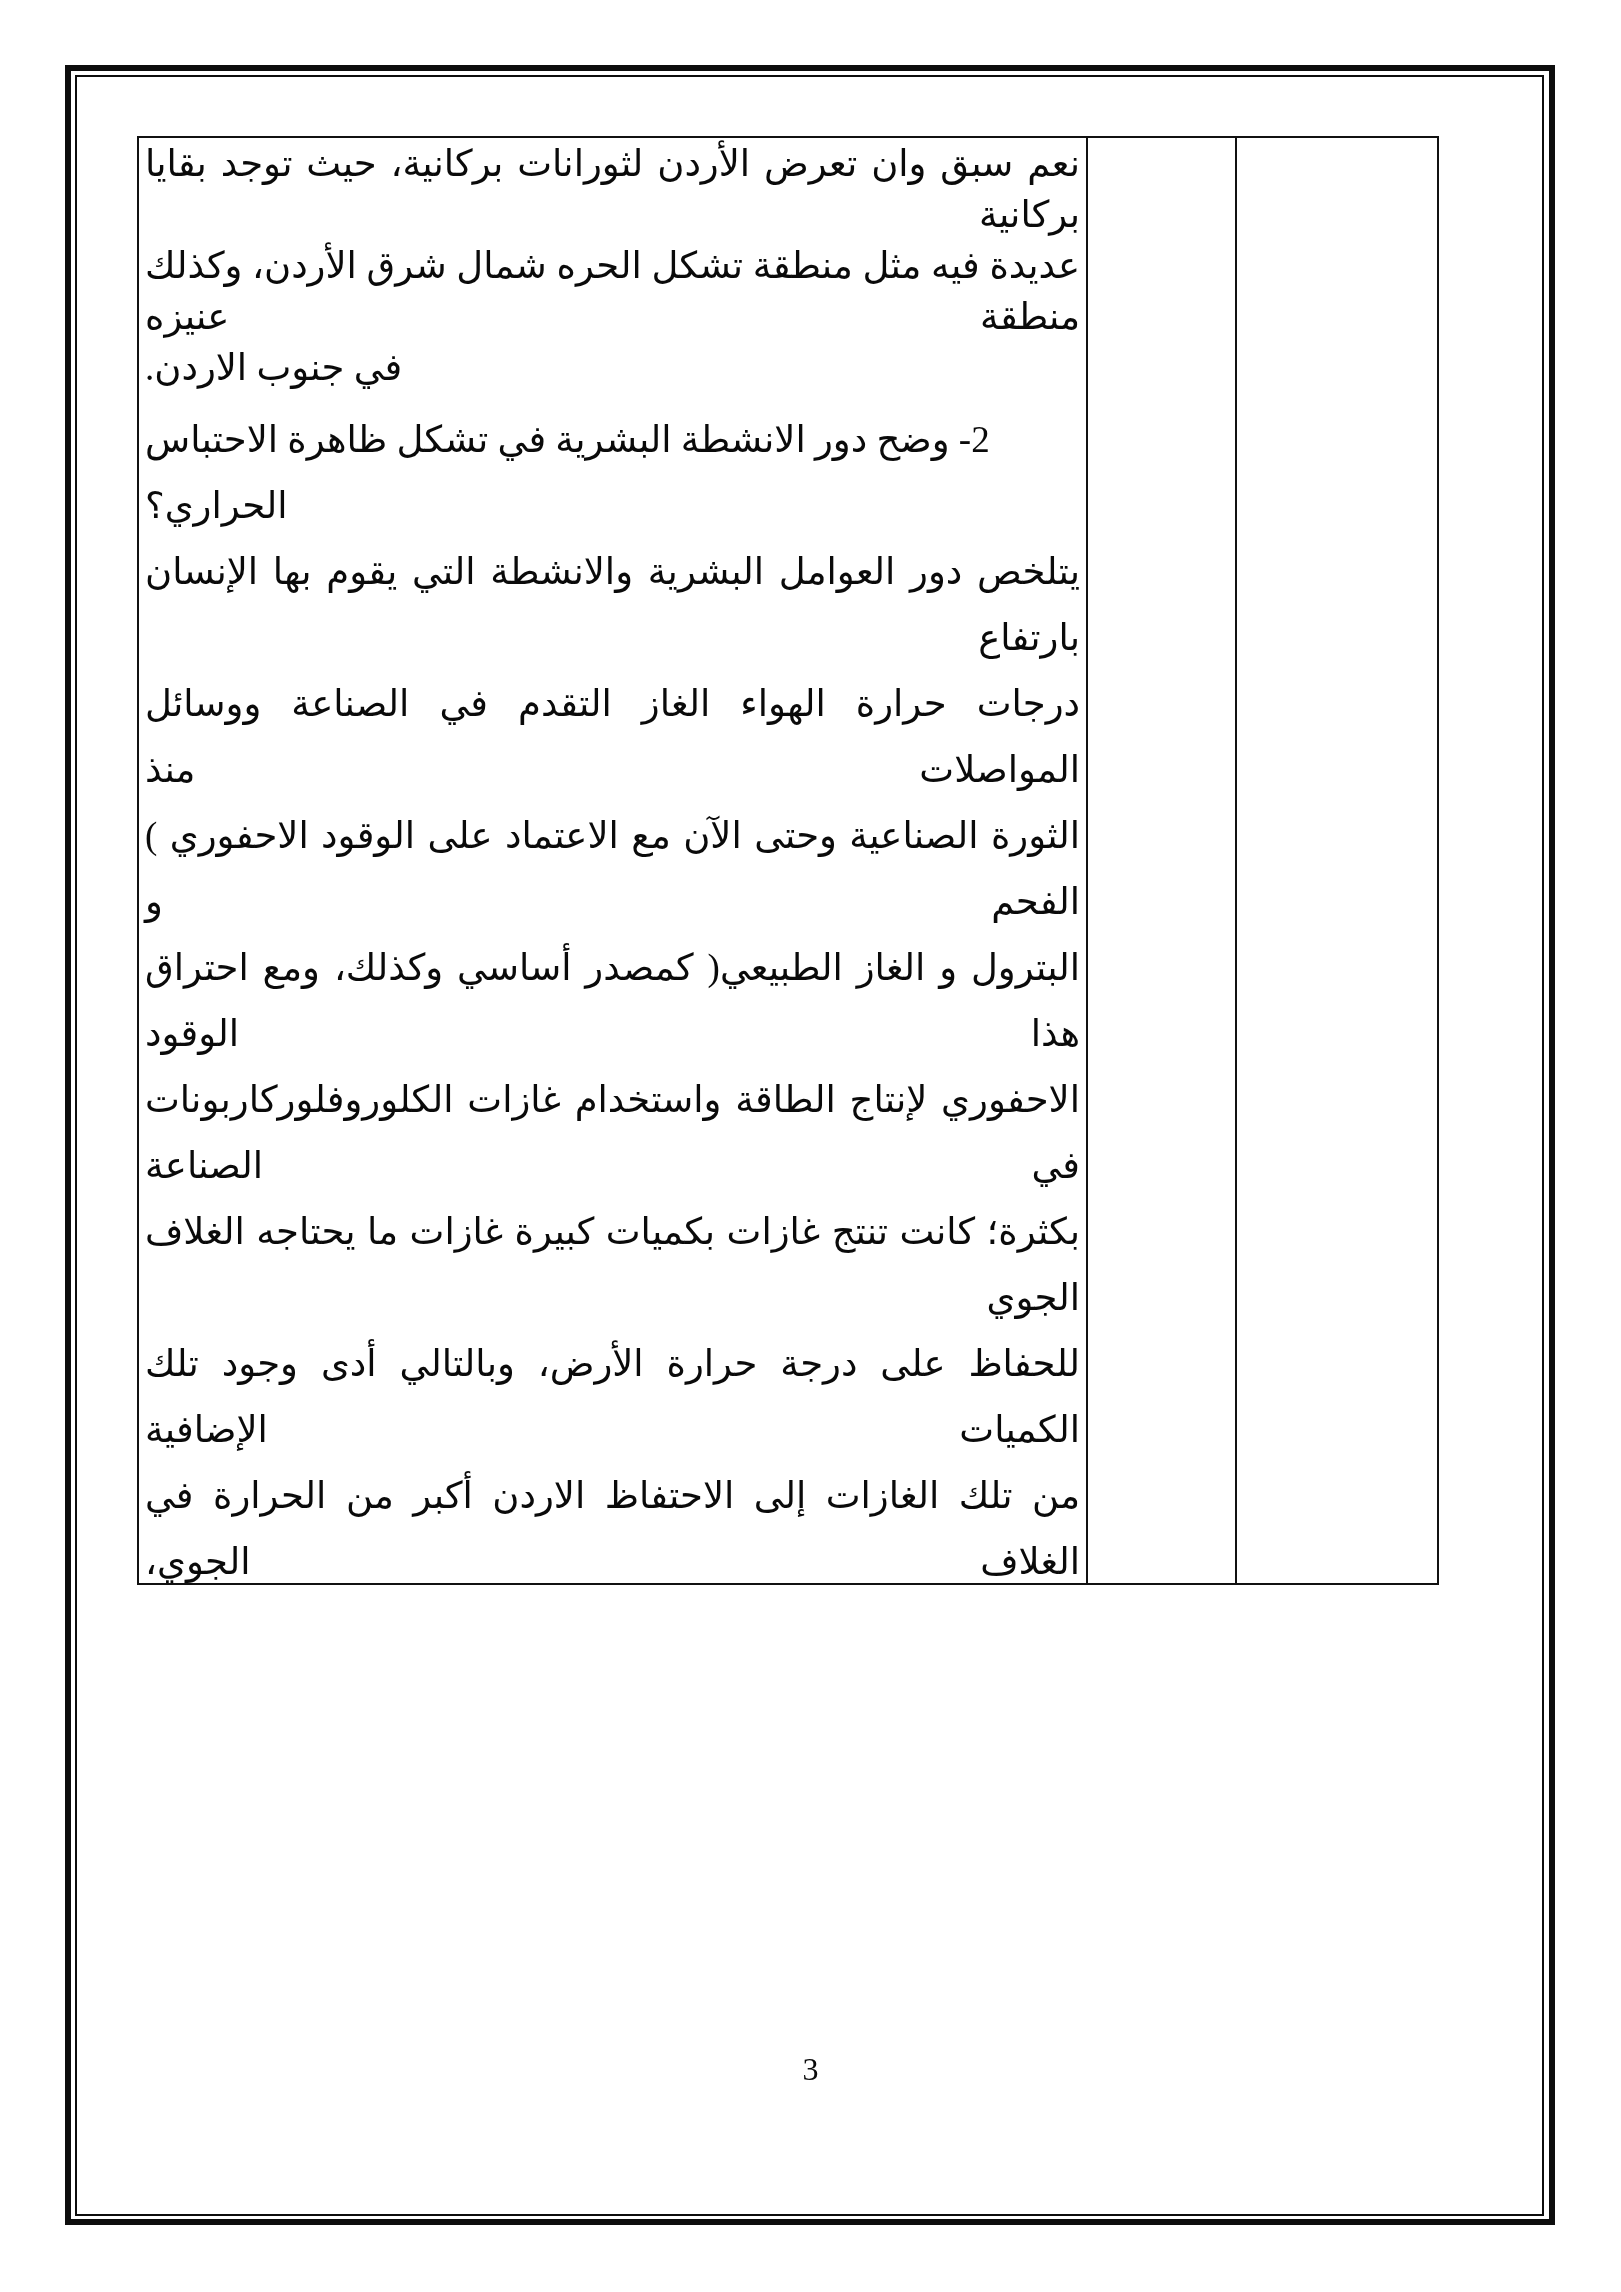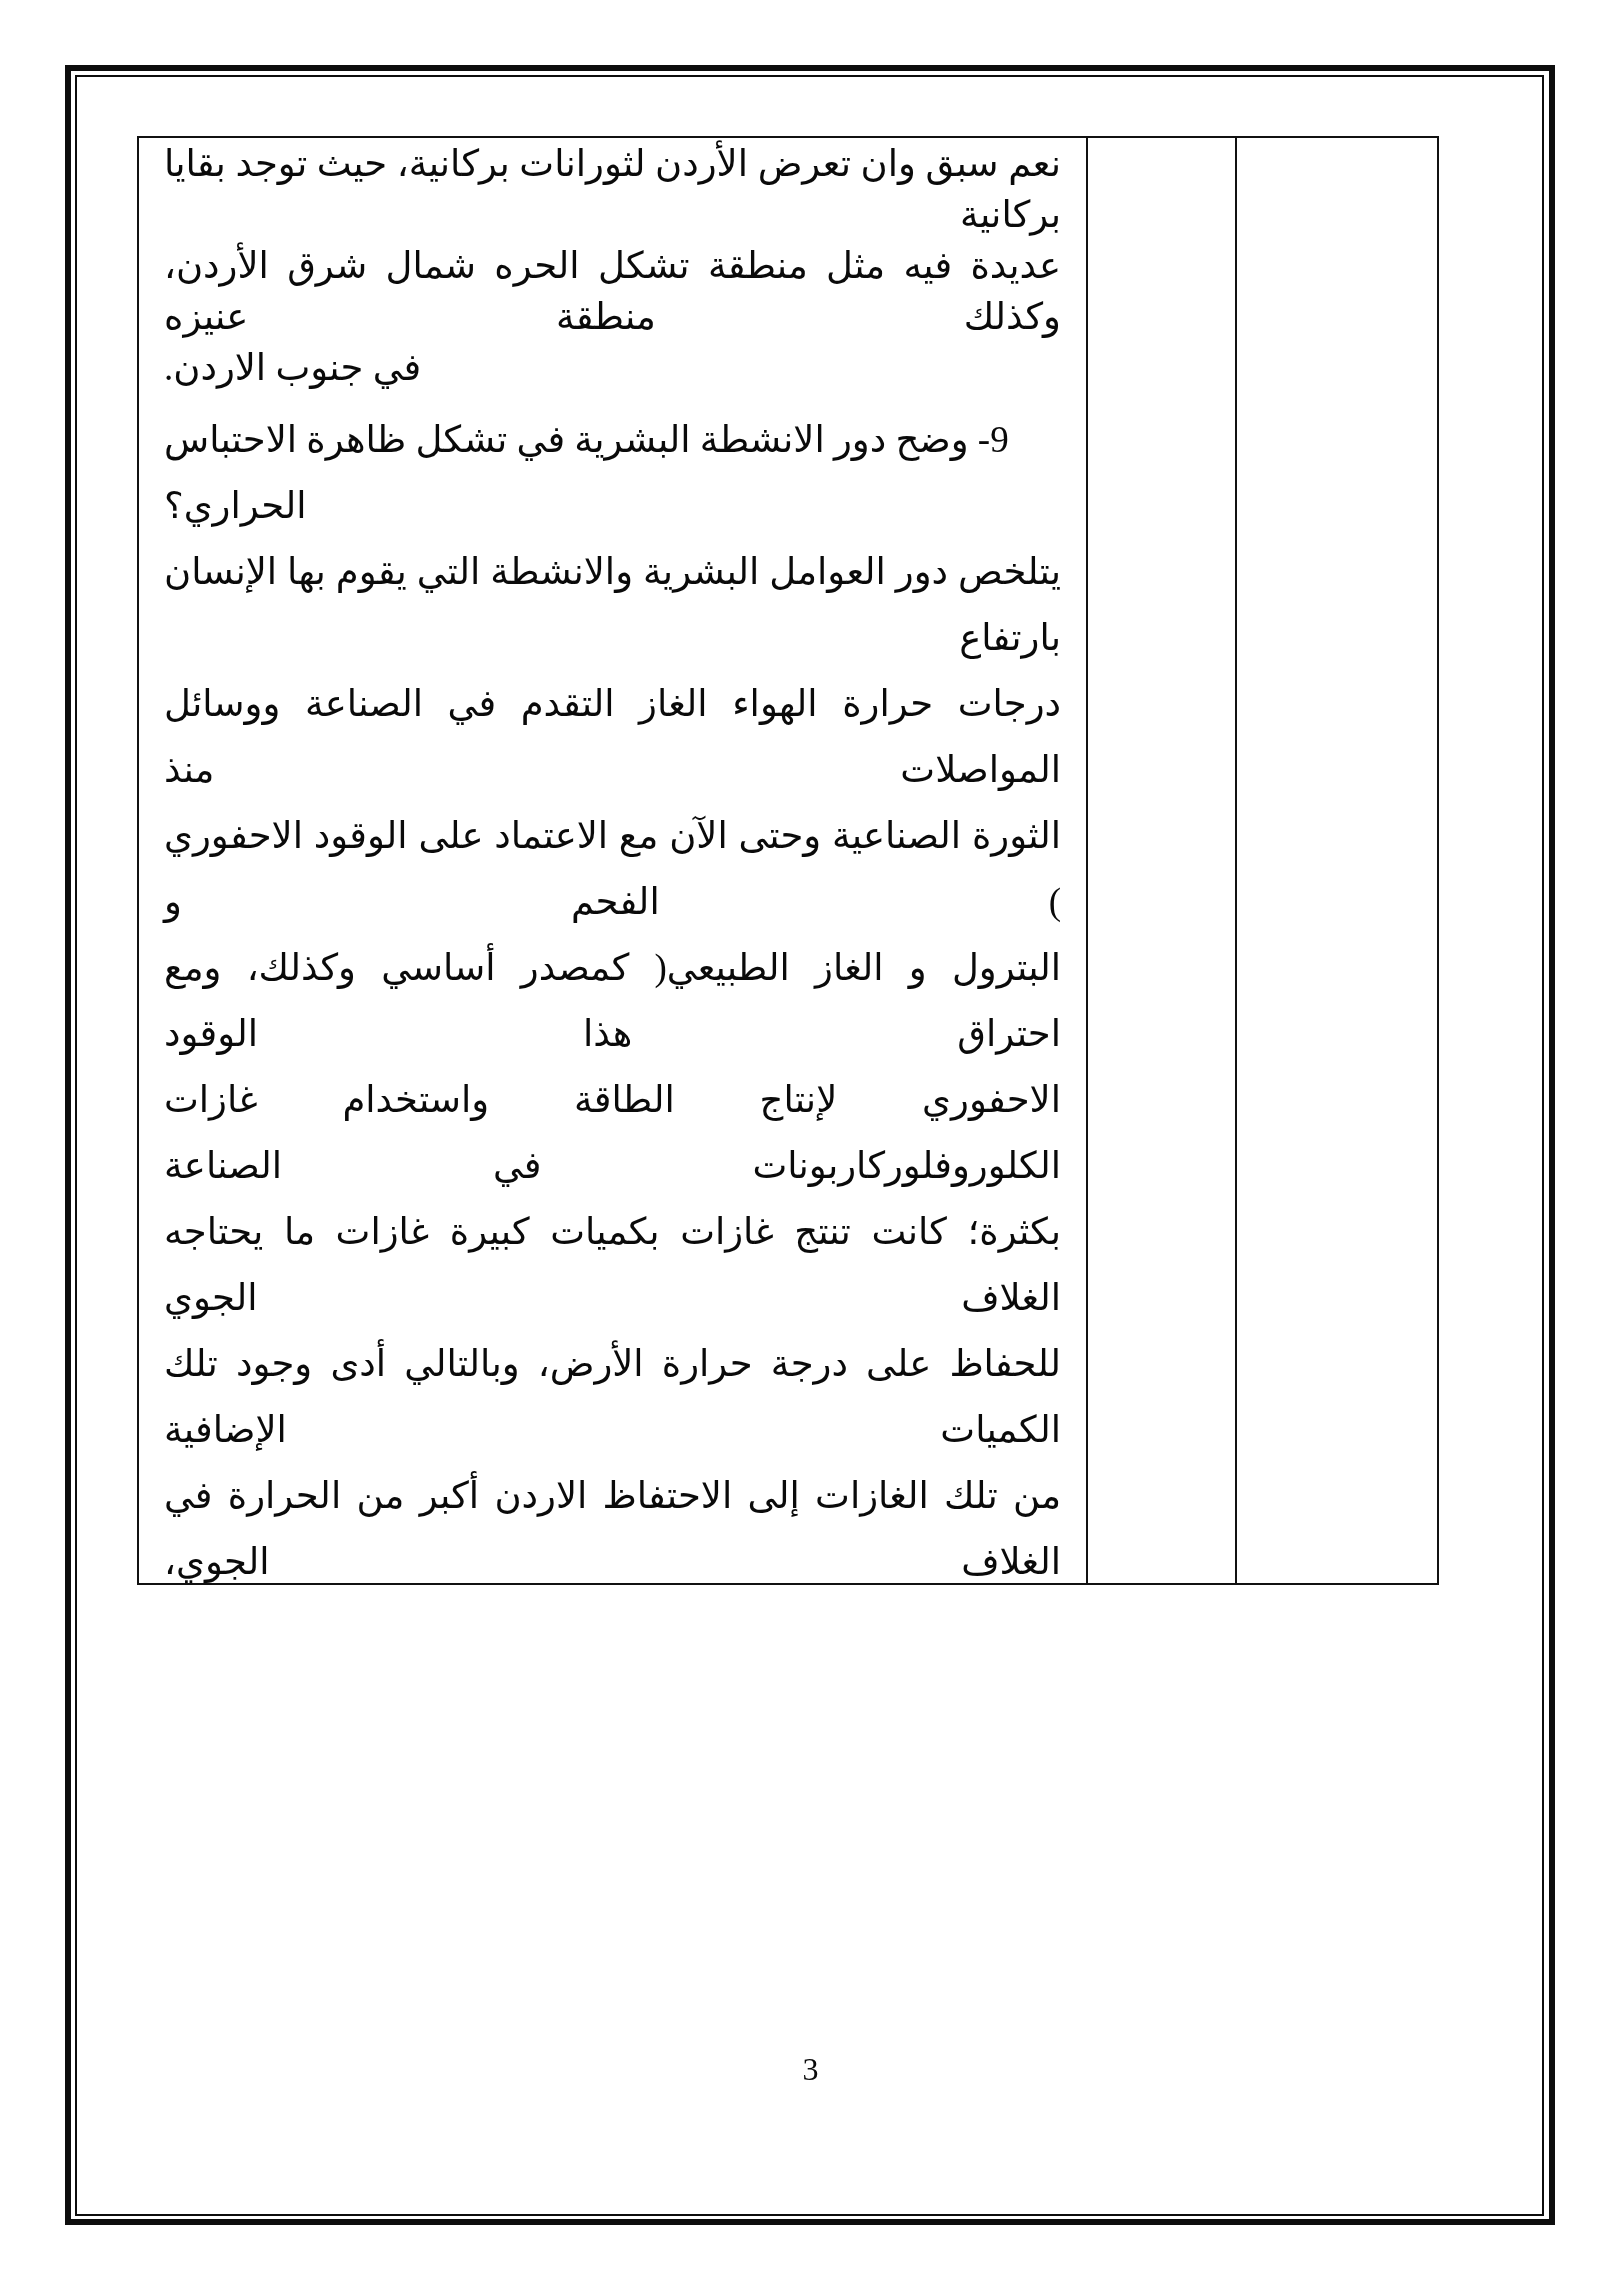--- a/index.html
+++ b/index.html
@@ -41,21 +41,21 @@
     box-sizing: border-box;
     background: #ffffff;
   }
   .cell {
     box-sizing: border-box;
     height: 100%;
   }
   .cell-main {
     width: 949px;
     border-right: 2px solid #111111;
-    padding: 0 25px;
+    padding: 0 6px;
     direction: rtl;
     overflow: hidden;
   }
   .cell-mid {
     width: 149px;
     border-right: 2px solid #111111;
   }
   .cell-end {
     flex: 1;
   }
@@ -86,21 +86,21 @@
 
   <div class="frame-outer"></div>
   <div class="frame-inner"></div>
 
   <div class="doc-table">
 
     <div class="cell cell-main">
       <div class="ln p1 j">نعم سبق وان تعرض الأردن لثورانات بركانية، حيث توجد بقايا بركانية</div>
       <div class="ln p1 j">عديدة فيه مثل منطقة تشكل الحره شمال شرق الأردن، وكذلك منطقة عنيزه</div>
       <div class="ln p1">في جنوب الاردن.</div>
-      <div class="ln l4">9- وضح دور الانشطة البشرية في تشكل ظاهرة الاحتباس الحراري؟</div>
+      <div class="ln l4">2- وضح دور الانشطة البشرية في تشكل ظاهرة الاحتباس الحراري؟</div>
       <div class="ln j">يتلخص دور العوامل البشرية والانشطة التي يقوم بها الإنسان بارتفاع</div>
       <div class="ln j">درجات حرارة الهواء الغاز التقدم في الصناعة ووسائل المواصلات منذ</div>
       <div class="ln j">الثورة الصناعية وحتى الآن مع الاعتماد على الوقود الاحفوري ) الفحم و</div>
       <div class="ln j">البترول و الغاز الطبيعي( كمصدر أساسي وكذلك، ومع احتراق هذا الوقود</div>
       <div class="ln j">الاحفوري لإنتاج الطاقة واستخدام غازات الكلوروفلوركاربونات في الصناعة</div>
       <div class="ln j">بكثرة؛ كانت تنتج غازات بكميات كبيرة غازات ما يحتاجه الغلاف الجوي</div>
       <div class="ln j">للحفاظ على درجة حرارة الأرض، وبالتالي أدى وجود تلك الكميات الإضافية</div>
       <div class="ln j">من تلك الغازات إلى الاحتفاظ الاردن أكبر من الحرارة في الغلاف الجوي،</div>
 
     </div>

